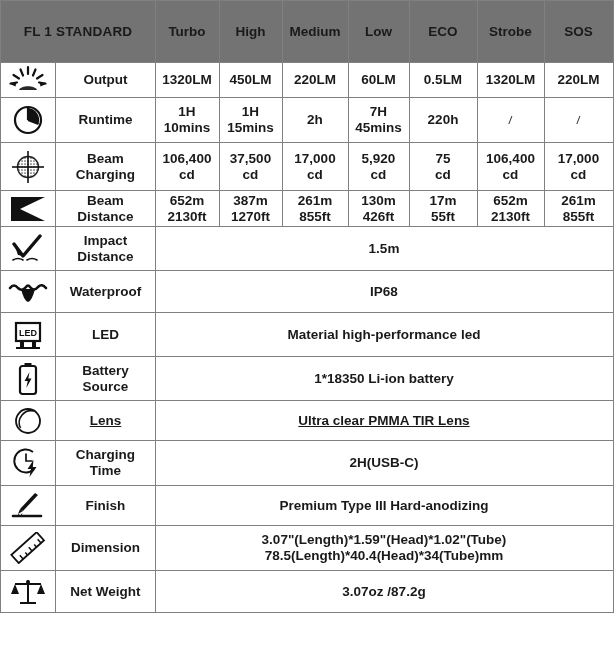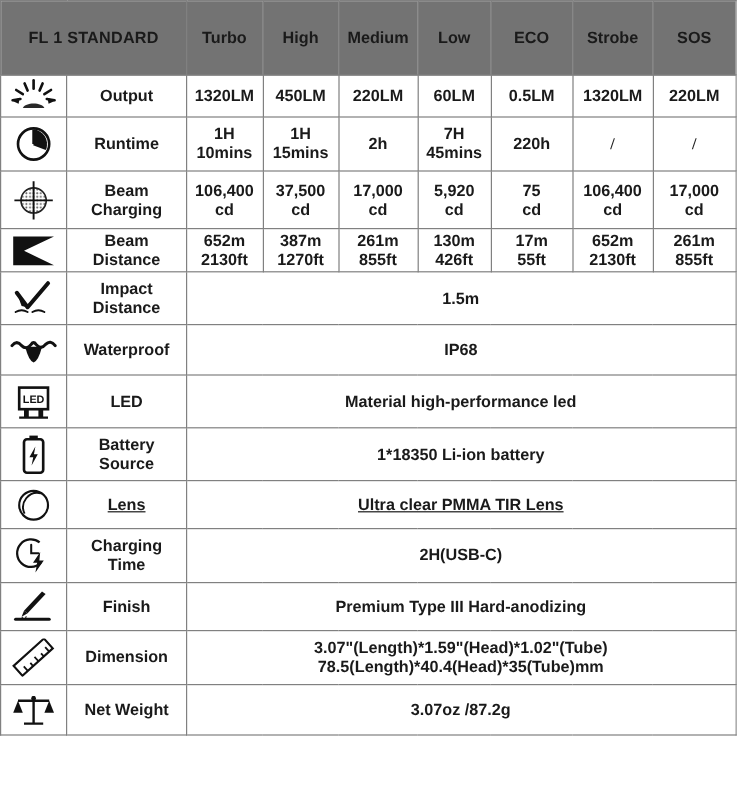--- a/index.html
+++ b/index.html
@@ -401,21 +401,21 @@
                   <path d="M25 21 L25 17.5"></path>
               <path d="M31 21 L31 16"></path>
             </g>
           </g>
         </svg>
       </div>
     </td>
     <td class="label-cell">Dimension</td>
     <td class="merged two-line" colspan="7">
       <span>3.07"(Length)*1.59"(Head)*1.02"(Tube)</span>
-          <span>78.5(Length)*40.4(Head)*35(Tube)mm</span>
+          <span>78.5(Length)*40.4(Head)*34(Tube)mm</span>
     </td>
   </tr>
 
   <tr class="r-wt">
     <td class="icon-cell">
       <div class="icon-box">
         <svg width="36" height="30" viewBox="0 0 36 30">
           <path d="M18 3 L18 26" stroke="#111" stroke-width="2"></path>
           <path d="M5 7 L31 7" stroke="#111" stroke-width="2"></path>
           <path d="M10 26 L26 26" stroke="#111" stroke-width="2"></path>

